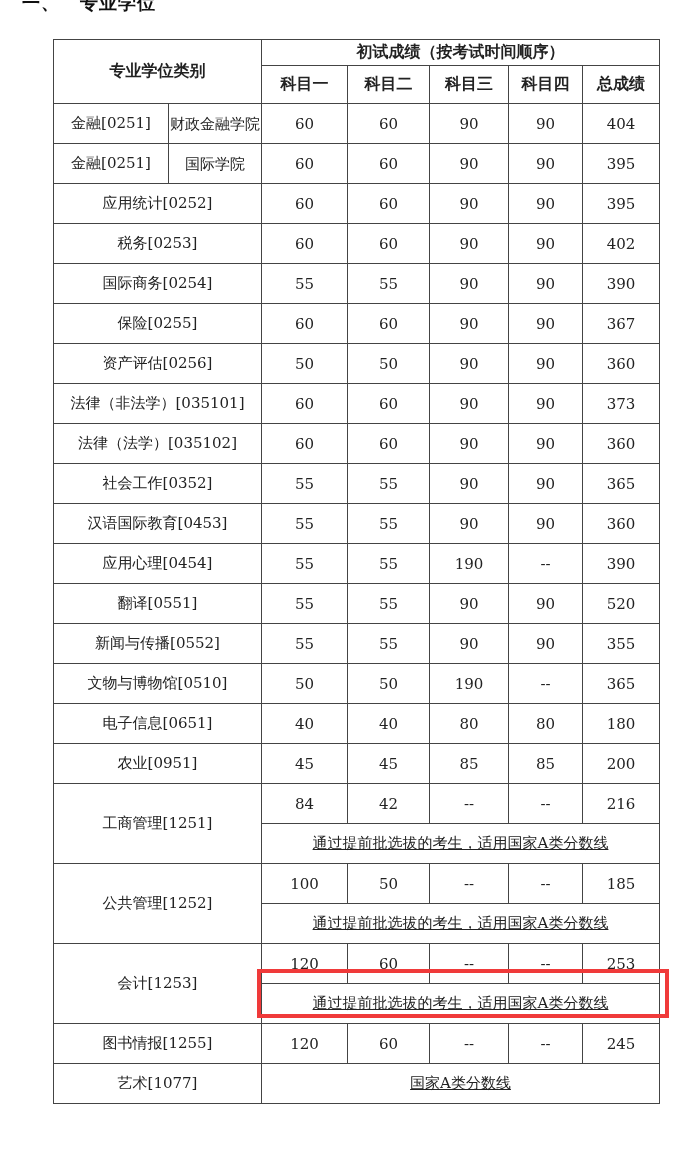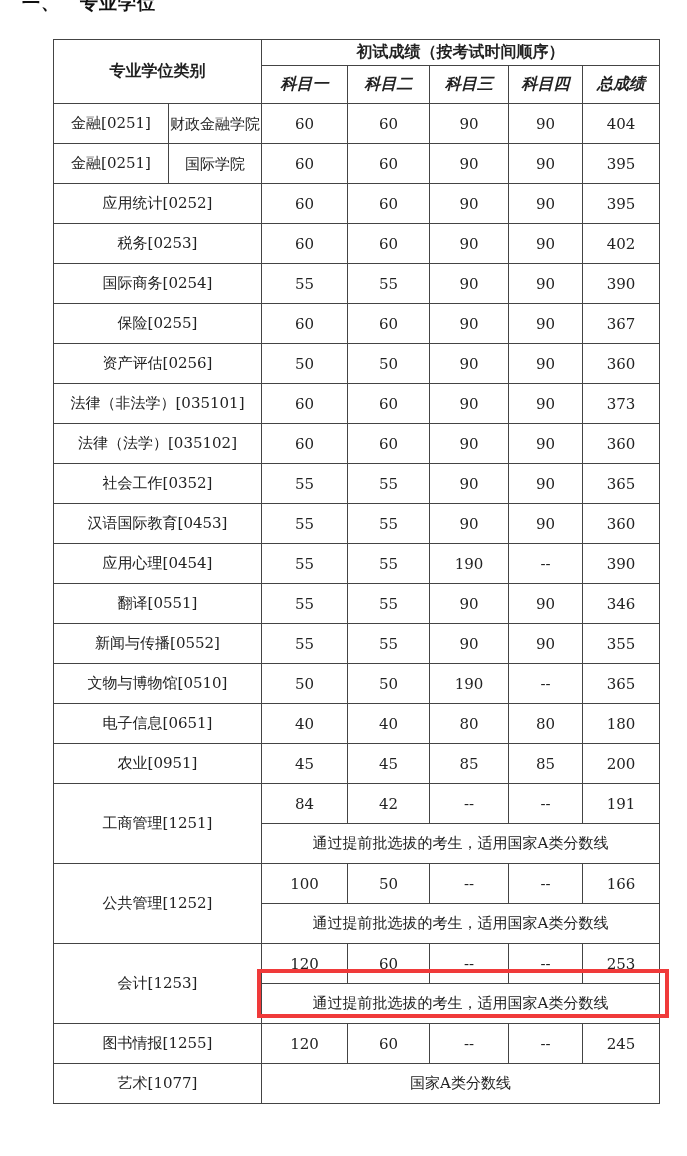--- a/index.html
+++ b/index.html
@@ -7,25 +7,25 @@
          font-family:"DejaVu Serif","Liberation Serif",serif; color:#222; }
   .heading { position:absolute; left:22px; top:-9px; font-size:18px; font-weight:bold;
              font-family:"DejaVu Sans","Liberation Sans",sans-serif; color:#111; letter-spacing:1px; white-space:nowrap; }
   .heading .num { margin-right:20px; }
   table.scores { position:absolute; left:53px; top:39px; border-collapse:collapse;
                  table-layout:fixed; width:606px; }
   table.scores td, table.scores th { border:1.5px solid #444; text-align:center; vertical-align:middle;
                  padding:0; font-size:15px; font-weight:normal; overflow:hidden; white-space:nowrap; }
   table.scores th { font-weight:bold; font-family:"DejaVu Sans","Liberation Sans",sans-serif; font-size:16px; }
   .h1 { height:26px; }
-  .h2 { height:38px;font-style:italic; }
+  .h2 { height:38px; }
   .r  { height:40px; }
   .rs { height:40px; }
   .sub { font-size:15px; line-height:18px; white-space:normal !important; }
-  .note { font-size:15px; }
+  .note { font-size:15px;text-decoration:underline; }
   .highlight { position:absolute; left:257px; top:969px; width:404px; height:41px;
                border:4px solid #f03a3a; pointer-events:none; }
 </style>
 </head>
 <body>
 
 <div class="heading">
   <span class="num">一、</span><span>专业学位</span>
 </div>
 
@@ -148,21 +148,21 @@
         <td>190</td>
         <td>--</td>
         <td>390</td>
       </tr>
       <tr class="r">
         <td colspan="2">翻译[0551]</td>
         <td>55</td>
         <td>55</td>
         <td>90</td>
         <td>90</td>
-        <td>346</td>
+        <td>520</td>
       </tr>
       <tr class="r">
         <td colspan="2">新闻与传播[0552]</td>
         <td>55</td>
         <td>55</td>
         <td>90</td>
         <td>90</td>
         <td>355</td>
       </tr>
       <tr class="r">
@@ -188,32 +188,32 @@
         <td>85</td>
         <td>85</td>
         <td>200</td>
       </tr>
       <tr class="rs">
         <td colspan="2" rowspan="2">工商管理[1251]</td>
         <td>84</td>
         <td>42</td>
         <td>--</td>
         <td>--</td>
-        <td>191</td>
+        <td>216</td>
       </tr>
       <tr class="rs">
         <td colspan="5" class="note">通过提前批选拔的考生，适用国家A类分数线</td>
       </tr>
       <tr class="rs">
         <td colspan="2" rowspan="2">公共管理[1252]</td>
         <td>100</td>
         <td>50</td>
         <td>--</td>
         <td>--</td>
-        <td>166</td>
+        <td>185</td>
       </tr>
       <tr class="rs">
         <td colspan="5" class="note">通过提前批选拔的考生，适用国家A类分数线</td>
       </tr>
       <tr class="rs">
         <td colspan="2" rowspan="2">会计[1253]</td>
         <td>120</td>
         <td>60</td>
         <td>--</td>
         <td>--</td>

